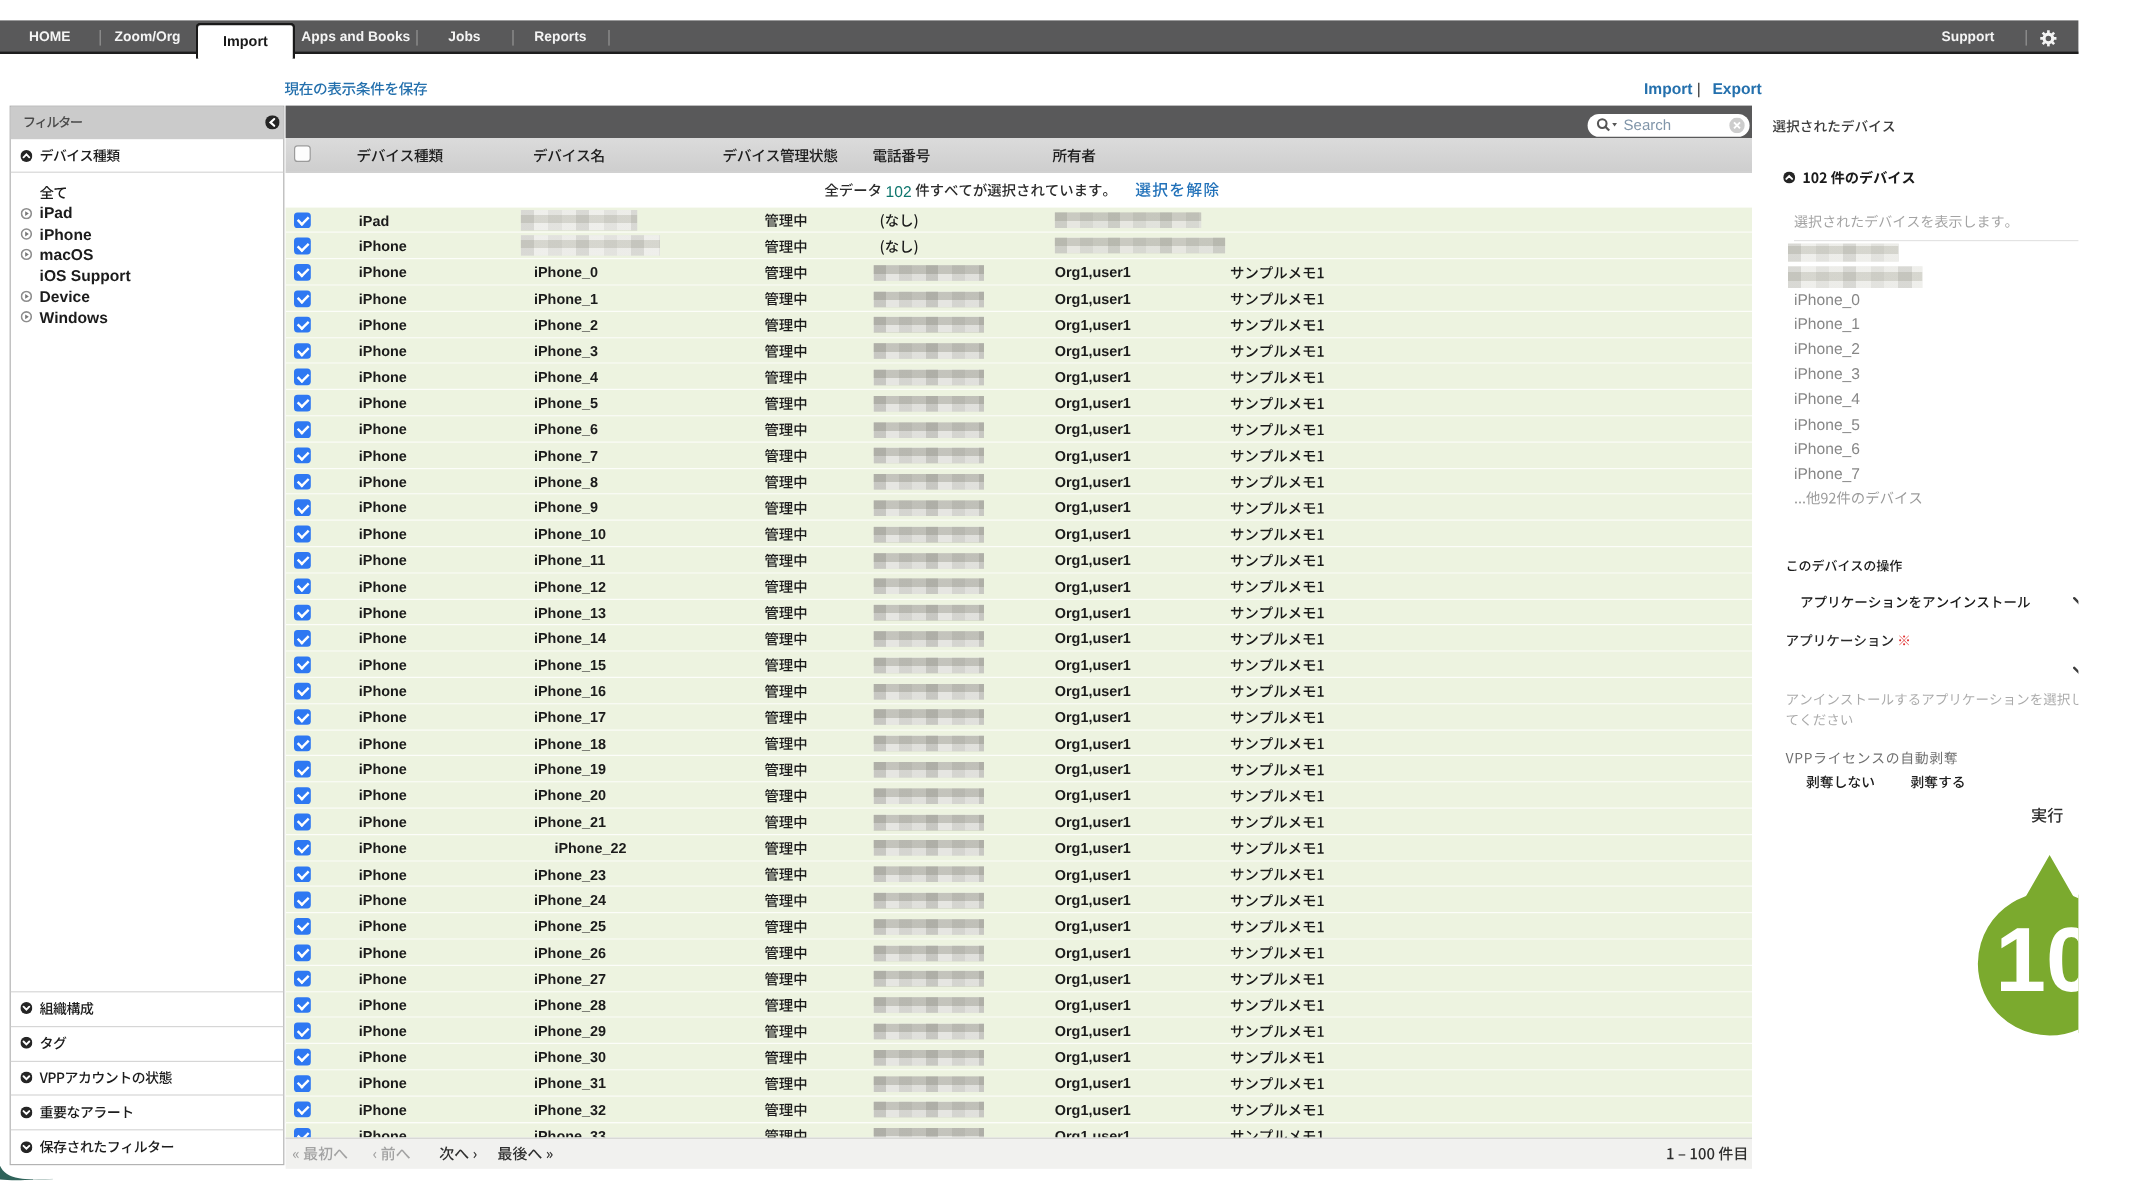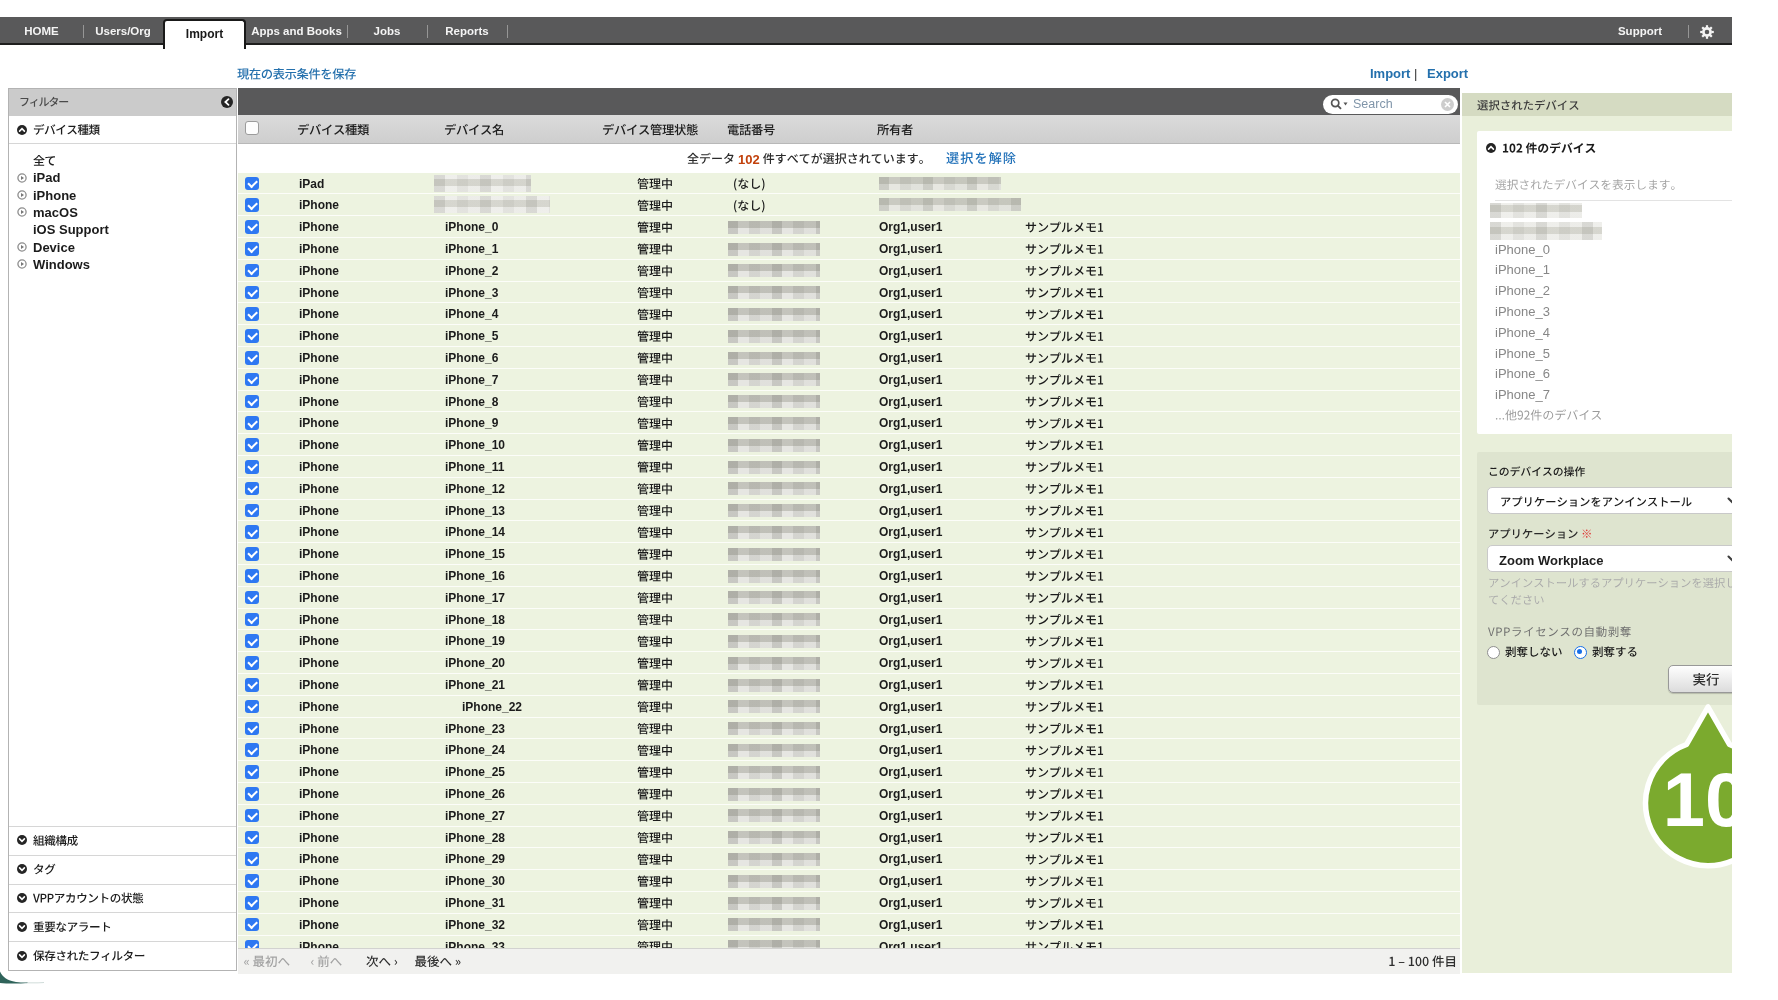--- a/index.html
+++ b/index.html
@@ -44,21 +44,21 @@
 .lst{position:absolute;left:33px;font-size:13px;color:#878787}
 .btn{position:absolute;left:206px;top:572px;width:76px;height:28px;background:linear-gradient(#fefefe,#dcdcdc);border:1px solid #989898;border-radius:5px;box-shadow:0 1px 1px rgba(0,0,0,.18)}
 .radio{position:absolute;width:13px;height:13px;border-radius:50%;background:#fff;border:1.5px solid #8f8f8f}
 .radio.on{border:1.5px solid #176fe8;background:#fff}
 .radio.on:after{content:"";position:absolute;left:2.2px;top:2.2px;width:5.6px;height:5.6px;border-radius:50%;background:#176fe8}
 </style></head><body>
 <div id="page">
 <div id="nav">
 <span class="navitem" style="left:0;width:83px">HOME</span>
 <span class="navsep" style="left:83px"></span>
-<span class="navitem" style="left:83px;width:80px">Users/Org</span>
+<span class="navitem" style="left:83px;width:80px">Zoom/Org</span>
 <span class="navitem" style="left:246px;width:101px">Apps and Books</span>
 <span class="navsep" style="left:347px"></span>
 <span class="navitem" style="left:347px;width:80px">Jobs</span>
 <span class="navsep" style="left:427px"></span>
 <span class="navitem" style="left:427px;width:80px">Reports</span>
 <span class="navsep" style="left:507px"></span>
 <span class="navitem" style="left:1600px;width:80px">Support</span>
 <span class="navsep" style="left:1688px"></span>
 <svg class="abs" style="left:1700px;top:7.5px" width="14" height="14" viewBox="0 0 14 14">
         <g stroke="#f4f4f4" stroke-width="2.6" fill="none">
@@ -164,21 +164,21 @@
       <path d="M13.5 4.5 l4 0 l-2 3 z" fill="#555"></path>
     </svg>
 <span class="abs" style="left:1353px;top:97px;font-size:12.5px;color:#8095a9">Search</span>
 <svg class="abs" style="left:1441px;top:97.5px" width="13" height="13" viewBox="0 0 13 13">
       <circle cx="6.5" cy="6.5" r="6.5" fill="#cdcdcd"></circle>
       <path d="M4 4 L9 9 M9 4 L4 9" stroke="#fff" stroke-width="1.6"></path>
     </svg>
 <div id="thead"></div>
     <div class="cbe"></div>
 <div id="tinfo"></div>
-<span class="abs" style="left:738px;top:151.5px;font-size:13px;font-weight:bold;color:#c2410c">102</span>
+<span class="abs" style="left:738px;top:151.5px;font-size:13px;font-weight:normal;color:#0f766e">102</span>
 <div class="row" style="top:172.6px">
       <div class="cb"></div>
       <span class="rt" style="left:61px">iPad</span>
       <div class="mosl" style="left:196px;top:2px;width:97px;height:17px"></div>
       <div class="mos" style="left:641px;top:4px;width:122px;height:13px;opacity:.85"></div>
     </div>
 <div class="row" style="top:194.4px">
       <div class="cb"></div>
       <span class="rt" style="left:61px">iPhone</span>
       <div class="mosl" style="left:196px;top:2px;width:116px;height:17px"></div>
@@ -418,31 +418,20 @@
 <div class="abs" style="left:238px;top:935.6px;width:1222px;height:12.4px;overflow:hidden">
       <div class="row" style="left:0;top:0;width:1222px">
         <div class="cb"></div>
         <span class="rt" style="left:61px">iPhone</span>
         <span class="rt" style="left:207px">iPhone_33</span>
         <div class="mos" style="left:490px;top:4.5px;width:92px;height:13px"></div>
         <span class="rt" style="left:641px">Org1,user1</span>
       </div>
     </div>
 <div id="pgbar"></div>
-<div id="rp">
-      <div id="rphead"></div>
-      <div id="card1"></div>
-      <div id="card2"></div>
-<div class="radio" style="left:25px;top:552.5px"></div>
-<div class="radio on" style="left:111.5px;top:552.5px"></div>
-<div class="sel" style="top:393.5px"></div>
-<div class="sel" style="top:452px"></div>
-<span class="abs" style="left:37px;top:459.5px;font-size:13px;font-weight:bold;color:#1d1d1d">Zoom Workplace</span>
-<div class="btn"></div>
-</div>
 <svg class="abs" style="left:1486px;top:142.5px" width="10" height="10" viewBox="0 0 10 10">
       <g transform="rotate(180 5 5)">
         <circle cx="5" cy="5" r="5" fill="#252525"></circle>
         <path d="M2.6 3.9 L5 6.3 L7.4 3.9" stroke="#fff" stroke-width="1.6" fill="none" stroke-linecap="round"></path>
       </g>
     </svg>
 <div class="abs" style="left:1495px;top:199.5px;width:241px;height:1px;background:#e3e3e3"></div>
 <div class="mosl" style="position:absolute;left:1490px;top:203px;width:92px;height:15px"></div>
 <div class="mosl" style="position:absolute;left:1490px;top:221.5px;width:112px;height:18px"></div>
 <span class="lst" style="left:1495px;top:241.5px">iPhone_0</span>

